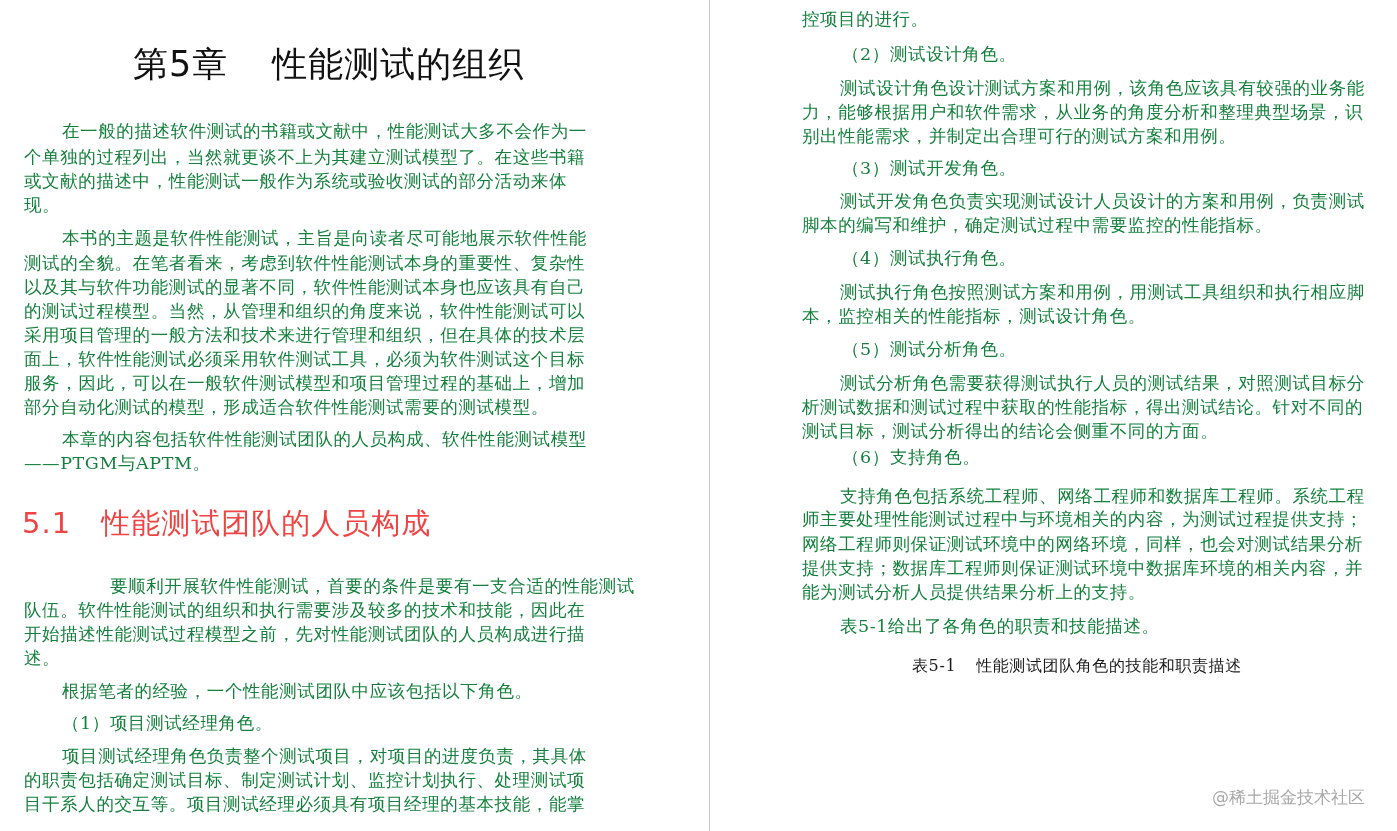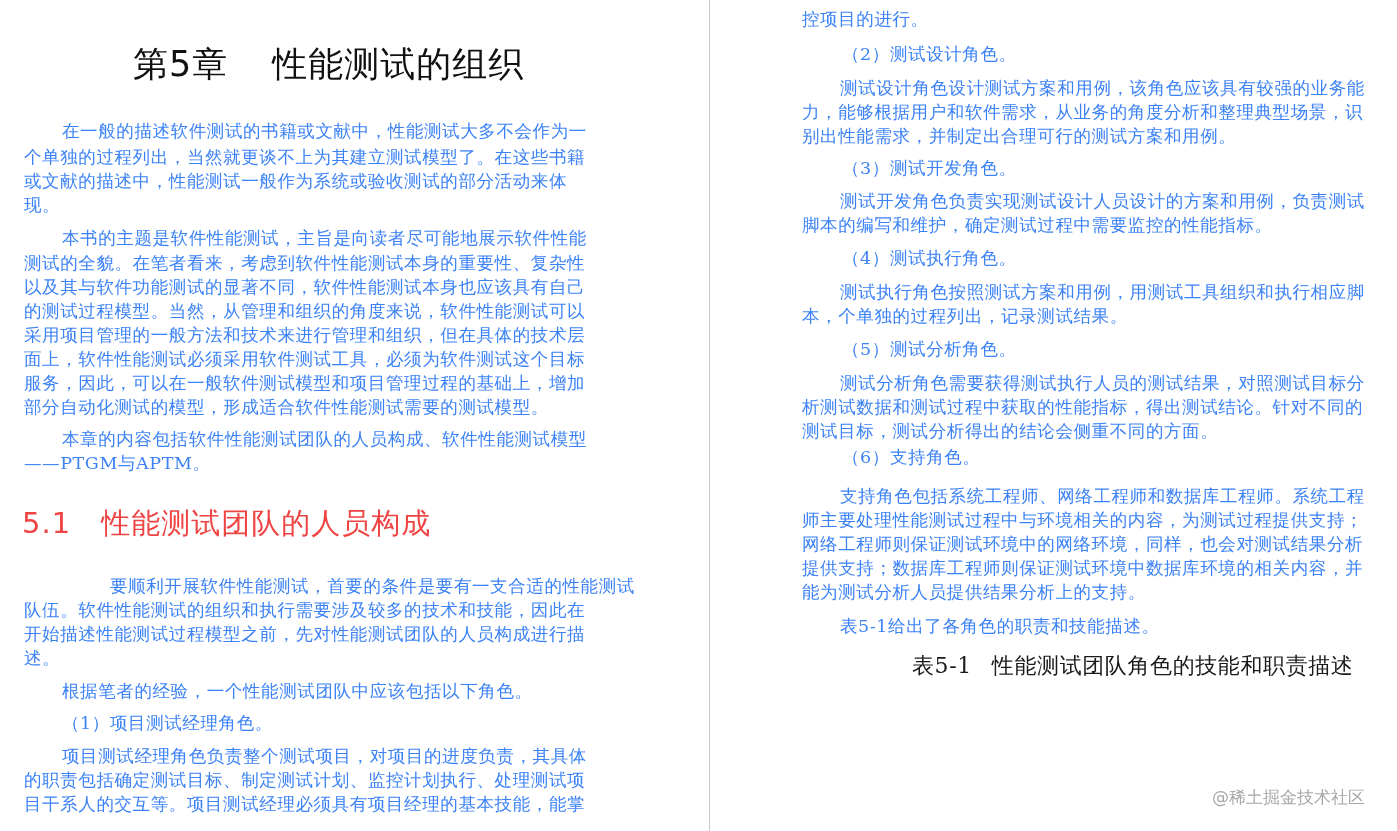--- a/index.html
+++ b/index.html
@@ -30,21 +30,21 @@
     width: 1px;
     height: 831px;
     background: #c8c8c8;
   }
   .line {
     position: absolute;
     white-space: nowrap;
     font-size: 17.5px;
     line-height: 26px;
     letter-spacing: 0.6px;
-    color: #3b82f6;
+    color: #15803d;
   }
   .chapter-title {
     position: absolute;
     left: 133px;
     top: 38px;
     font-family: "DejaVu Sans", "Liberation Sans", sans-serif;
     font-size: 35px;
     line-height: 52px;
     color: #111;
     white-space: nowrap;
@@ -60,21 +60,21 @@
     line-height: 44px;
     color: #ef4444;
     white-space: nowrap;
     letter-spacing: 1px;
   }
   .section-title .gap { display: inline-block; width: 30px; }
   .caption {
     position: absolute;
     left: 912px;
     top: 653px;
-    font-size: 22px;
+    font-size: 16px;
     line-height: 26px;
     white-space: nowrap;
     letter-spacing: 0.6px;
     color: #1a1a1a;
   }
   .caption .gap { display: inline-block; width: 20px; }
   .watermark {
     position: absolute;
     left: 1212px;
     top: 785px;
@@ -142,32 +142,32 @@
 <div class="line" style="left:802px; top:123px;">别出性能需求，并制定出合理可行的测试方案和用例。</div>
 
 <div class="line" style="left:842px; top:155px;">（3）测试开发角色。</div>
 
 <div class="line" style="left:840px; top:188px;">测试开发角色负责实现测试设计人员设计的方案和用例，负责测试</div>
 <div class="line" style="left:802px; top:212px;">脚本的编写和维护，确定测试过程中需要监控的性能指标。</div>
 
 <div class="line" style="left:842px; top:245px;">（4）测试执行角色。</div>
 
 <div class="line" style="left:840px; top:279px;">测试执行角色按照测试方案和用例，用测试工具组织和执行相应脚</div>
-<div class="line" style="left:802px; top:303px;">本，个单独的过程列出，记录测试结果。</div>
+<div class="line" style="left:802px; top:303px;">本，监控相关的性能指标，测试设计角色。</div>
 
 <div class="line" style="left:842px; top:336px;">（5）测试分析角色。</div>
 
 <div class="line" style="left:840px; top:370px;">测试分析角色需要获得测试执行人员的测试结果，对照测试目标分</div>
 <div class="line" style="left:802px; top:394px;">析测试数据和测试过程中获取的性能指标，得出测试结论。针对不同的</div>
 <div class="line" style="left:802px; top:418px;">测试目标，测试分析得出的结论会侧重不同的方面。</div>
 
 <div class="line" style="left:842px; top:444px;">（6）支持角色。</div>
 
 <div class="line" style="left:840px; top:483px;">支持角色包括系统工程师、网络工程师和数据库工程师。系统工程</div>
-<div class="line" style="left:802px; top:507px;">师主要处理性能测试过程中与环境相关的内容，为测试过程提供支持；</div>
+<div class="line" style="left:802px; top:507px;font-family:Liberation Mono, monospace;">师主要处理性能测试过程中与环境相关的内容，为测试过程提供支持；</div>
 <div class="line" style="left:802px; top:531px;">网络工程师则保证测试环境中的网络环境，同样，也会对测试结果分析</div>
 <div class="line" style="left:802px; top:555px;">提供支持；数据库工程师则保证测试环境中数据库环境的相关内容，并</div>
 <div class="line" style="left:802px; top:579px;">能为测试分析人员提供结果分析上的支持。</div>
 
 <div class="line" style="left:840px; top:613px;">表5-1给出了各角色的职责和技能描述。</div>
 
 <div class="caption">
   <span>表5-1</span><span class="gap"></span><span>性能测试团队角色的技能和职责描述</span>
 </div>
 

